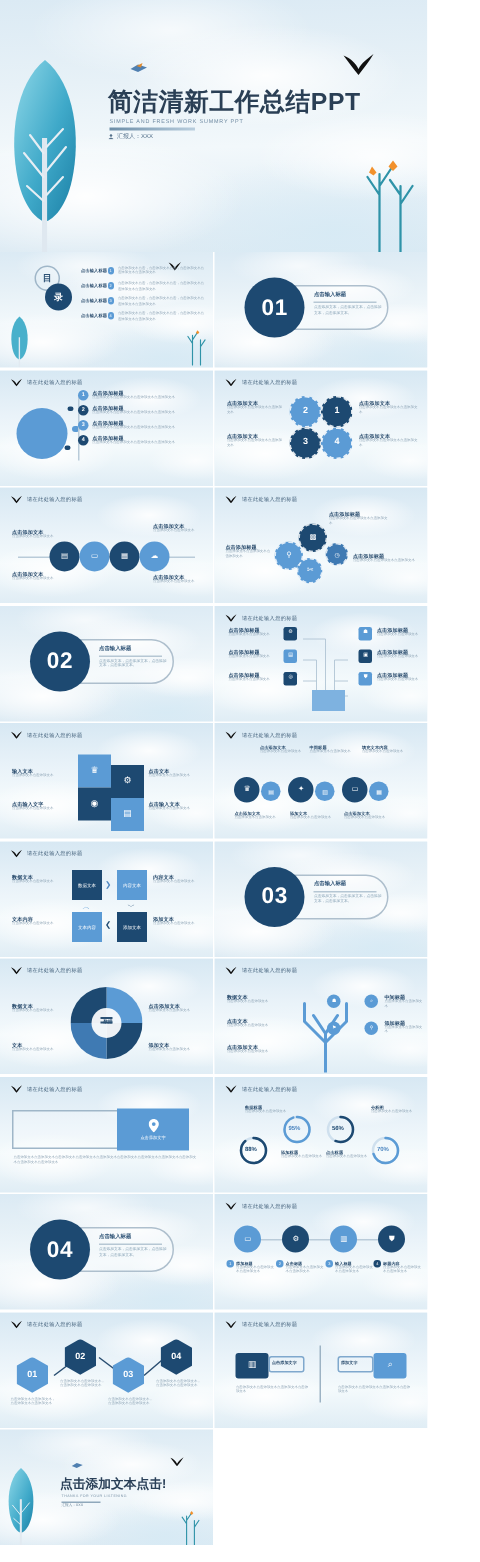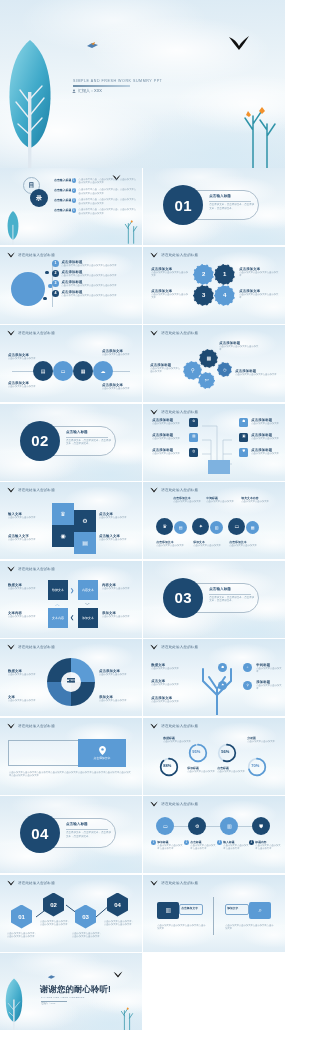--- a/index.html
+++ b/index.html
@@ -140,20 +140,21 @@
     <svg class="swallow-hero" viewBox="0 0 22 16">
       <path d="M1 2 C6 4 9 7 11 11 C13 7 17 4 21 1 C18 6 15 10 11 15 C7 10 4 6 1 2 Z" fill="#111111"></path>
     </svg>
 
     <svg class="twigs" viewBox="0 0 42 78">
       <path d="M14 78 L14 26 M14 40 L6 28 M14 34 L22 22 M28 78 L28 34 M28 46 L36 34 M28 40 L21 30" stroke="#2f93a8" stroke-width="1.5" fill="none" stroke-linecap="round"></path>
       <path d="M20 21 l3 -4 l3 4 l-3 3 Z" fill="#f2912c"></path>
       <path d="M12 25 l-3 -4 l-2 4 l3 2 Z" fill="#f2912c"></path>
     </svg>
 
+    <div class="hero-title">简洁清新工作总结PPT</div>
     <div class="hero-sub">SIMPLE AND FRESH WORK SUMMRY PPT</div>
     <div class="hero-rule"></div>
     <svg class="hero-presenter-icon" viewBox="0 0 8 8">
       <circle cx="4" cy="2.6" r="1.7" fill="#56728c"></circle>
         <path d="M.9 7.6 C1.4 4.9 6.6 4.9 7.1 7.6 Z" fill="#56728c"></path>
     </svg>
     <div class="hero-presenter">汇报人：XXX</div>
   </div>
 
   <div class="grid">
@@ -891,21 +892,21 @@
         <svg class="twig-sm" viewBox="0 0 42 78">
           <path d="M14 78 L14 26 M14 40 L6 28 M14 34 L22 22 M28 78 L28 34 M28 46 L36 34" stroke="#2f93a8" stroke-width="2" fill="none" stroke-linecap="round"></path>
           <path d="M20 21 l3 -4 l3 4 l-3 3 Z" fill="#f2912c"></path>
         </svg>
         <svg style="position:absolute;left:113px;top:18px;width:10px;height:7px;" viewBox="0 0 22 16">
             <path d="M1 2 C6 4 9 7 11 11 C13 7 17 4 21 1 C18 6 15 10 11 15 C7 10 4 6 1 2 Z" fill="#111"></path>
           </svg>
         <svg style="position:absolute;left:47px;top:21px;width:9px;height:6px;" viewBox="0 0 13 9">
             <path d="M1 5 L6 2 L12 4 L6 7 Z" fill="#4f7fb0"></path>
           </svg>
-        <div class="thanks-title">谢谢您的耐心聆听!</div>
+        <div class="thanks-title">点击添加文本点击!</div>
         <div class="thanks-sub">THANKS FOR YOUR LISTENING</div>
         <div class="thanks-rule"></div>
         <div class="thanks-pres">汇报人：XXX</div>
       </div>
 
       <div class="slide blank"></div>
     </div>
 
   </div>
 </div>

